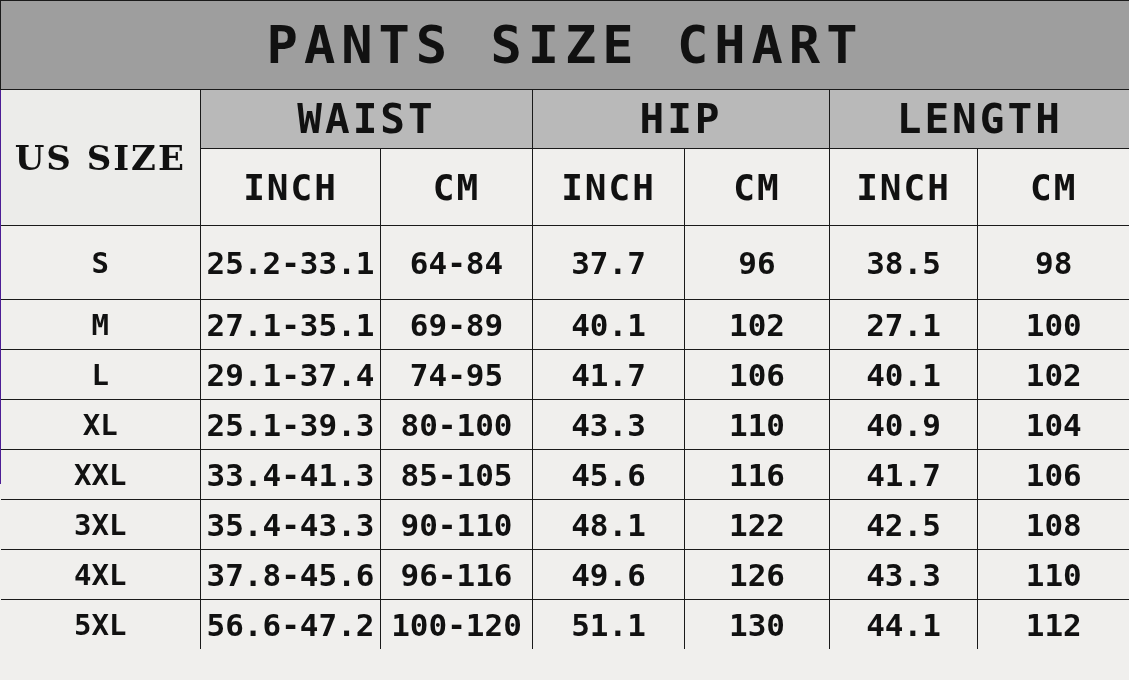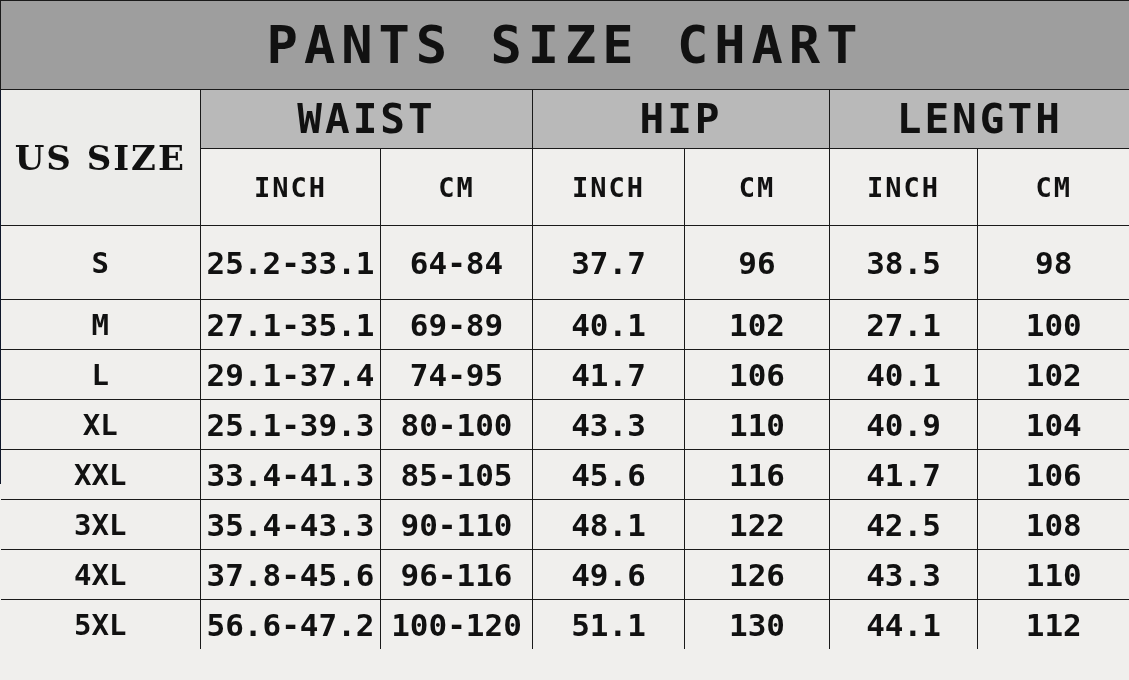--- a/index.html
+++ b/index.html
@@ -10,21 +10,21 @@
   body {
     width: 1129px;
     height: 680px;
     font-family: "DejaVu Sans Mono", "Liberation Mono", monospace;
     overflow: hidden;
   }
   #chart-wrap {
     width: 1129px;
     height: 484px;
     position: relative;
-    background: #0f172a;
+    background: #4c1d95;
     box-sizing: border-box;
   }
   table.size-chart {
     width: 1129px;
     border-collapse: collapse;
     table-layout: fixed;
   }
   table.size-chart td, table.size-chart th {
     border: 1px solid #1a1a1a;
     text-align: center;
@@ -57,21 +57,21 @@
     font-family: "DejaVu Serif", "Liberation Serif", serif;
     font-size: 34px;
     letter-spacing: 2px;
     border-left: none;
   }
   .grp-row td.last-col { border-right: none; }
   
   .unit-row td {
     background: #f0efed;
     height: 76px;
-    font-size: 27px;
+    font-size: 36px;
     letter-spacing: 2px;
   }
   .unit-row td.last-col { border-right: none; }
   
   .data-row td {
     background: #f0efed;
     height: 49px;
     font-size: 31px;
     letter-spacing: 0px;
   }

